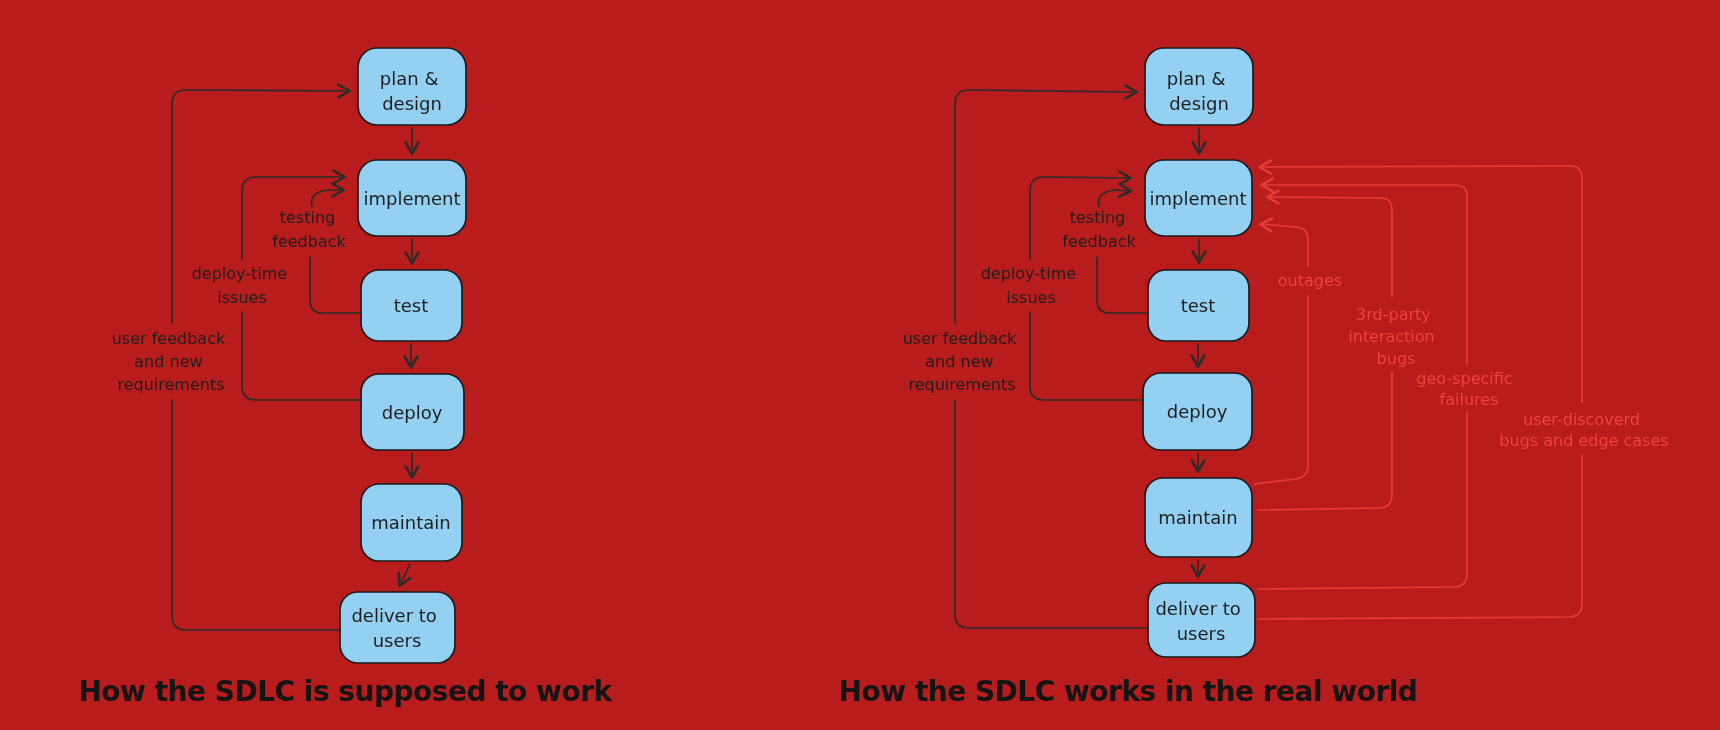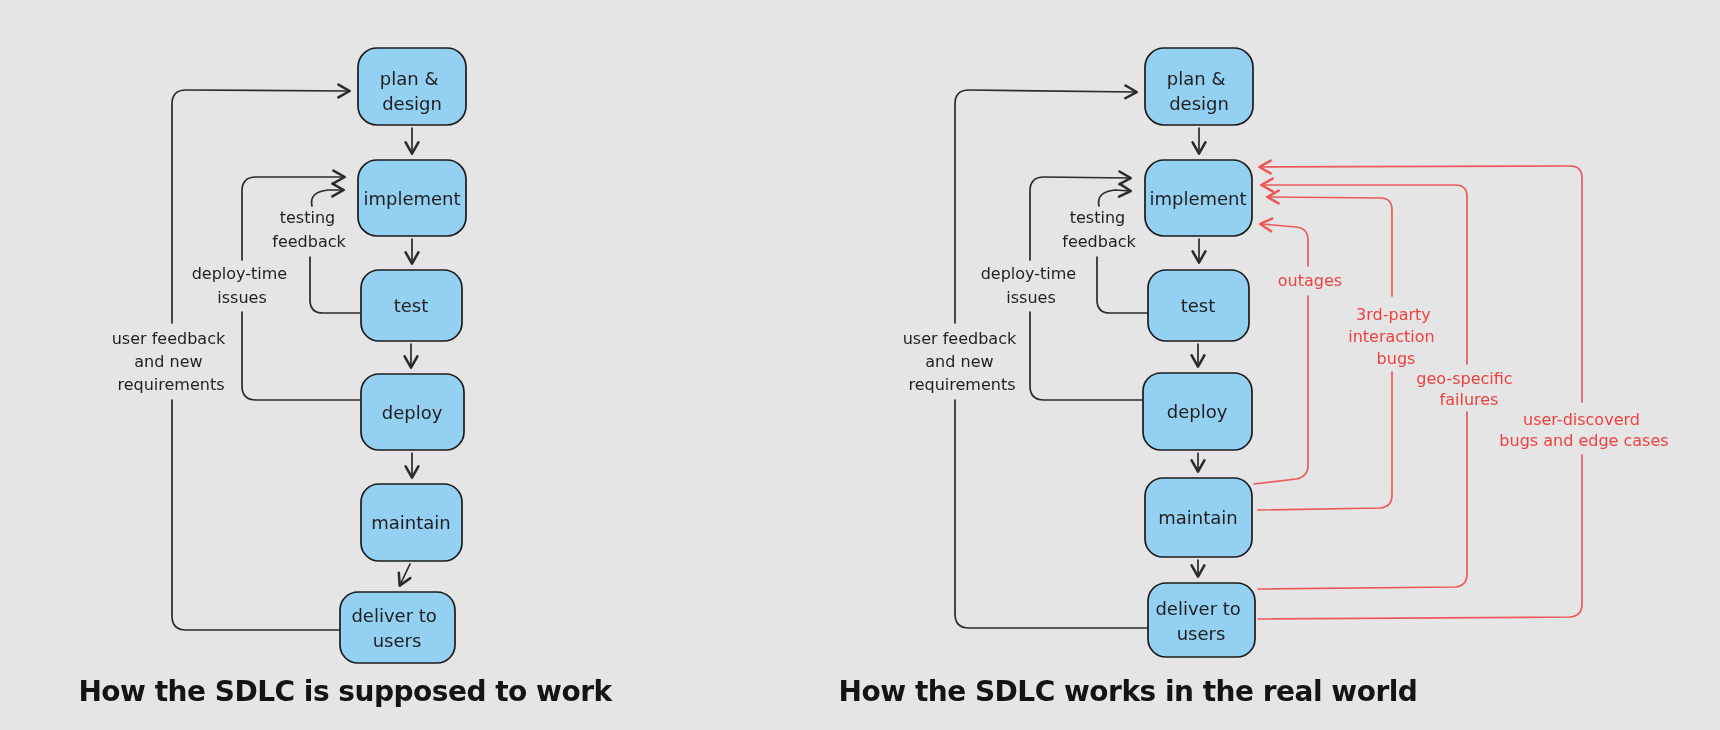--- a/index.html
+++ b/index.html
@@ -1,20 +1,20 @@
 <!DOCTYPE html>
 <html style="--node-fill: #94d0f2; --node-stroke: #1b1b1b; --edge: #2b2b2b; --text: #1f1f1f; --red: #ee4040;"><head>
 <meta charset="utf-8">
 <style>
   :root{
     --node-fill:#94d0f2; --node-stroke:#1b1b1b; --edge:#2b2b2b;
     --text:#1f1f1f; --red:#ee4040;
   }
   html,body{margin:0;padding:0;background:#ffffff;}
-  .stage{width:1720px;height:730px;position:relative;background:#e5e5e5;overflow:hidden;text-align:right;}
+  .stage{width:1720px;height:730px;position:relative;background:#b91c1c;overflow:hidden;text-align:right;}
   svg{display:block;}
   svg text{font-family:"DejaVu Sans","Liberation Sans",sans-serif;}
   .node{fill:var(--node-fill);stroke:var(--node-stroke);stroke-width:1.7;}
   .edge{stroke:var(--edge);stroke-width:1.7;fill:none;stroke-linecap:round;stroke-linejoin:round;}
   .redge{stroke:var(--red);stroke-width:1.7;fill:none;stroke-linecap:round;stroke-linejoin:round;opacity:.85;}
   .node-label{font-size:18px;fill:var(--text);text-anchor:middle;}
   .loop-label{font-size:16px;fill:var(--text);text-anchor:middle;}
   .red-label{font-size:16px;fill:var(--red);text-anchor:middle;}
   .caption{font-size:28px;font-weight:bold;fill:#141414;text-anchor:middle;letter-spacing:-0.5px;}
   .marker-black{stroke:var(--edge);fill:none;stroke-width:1.8;stroke-linecap:round;stroke-linejoin:round;}

